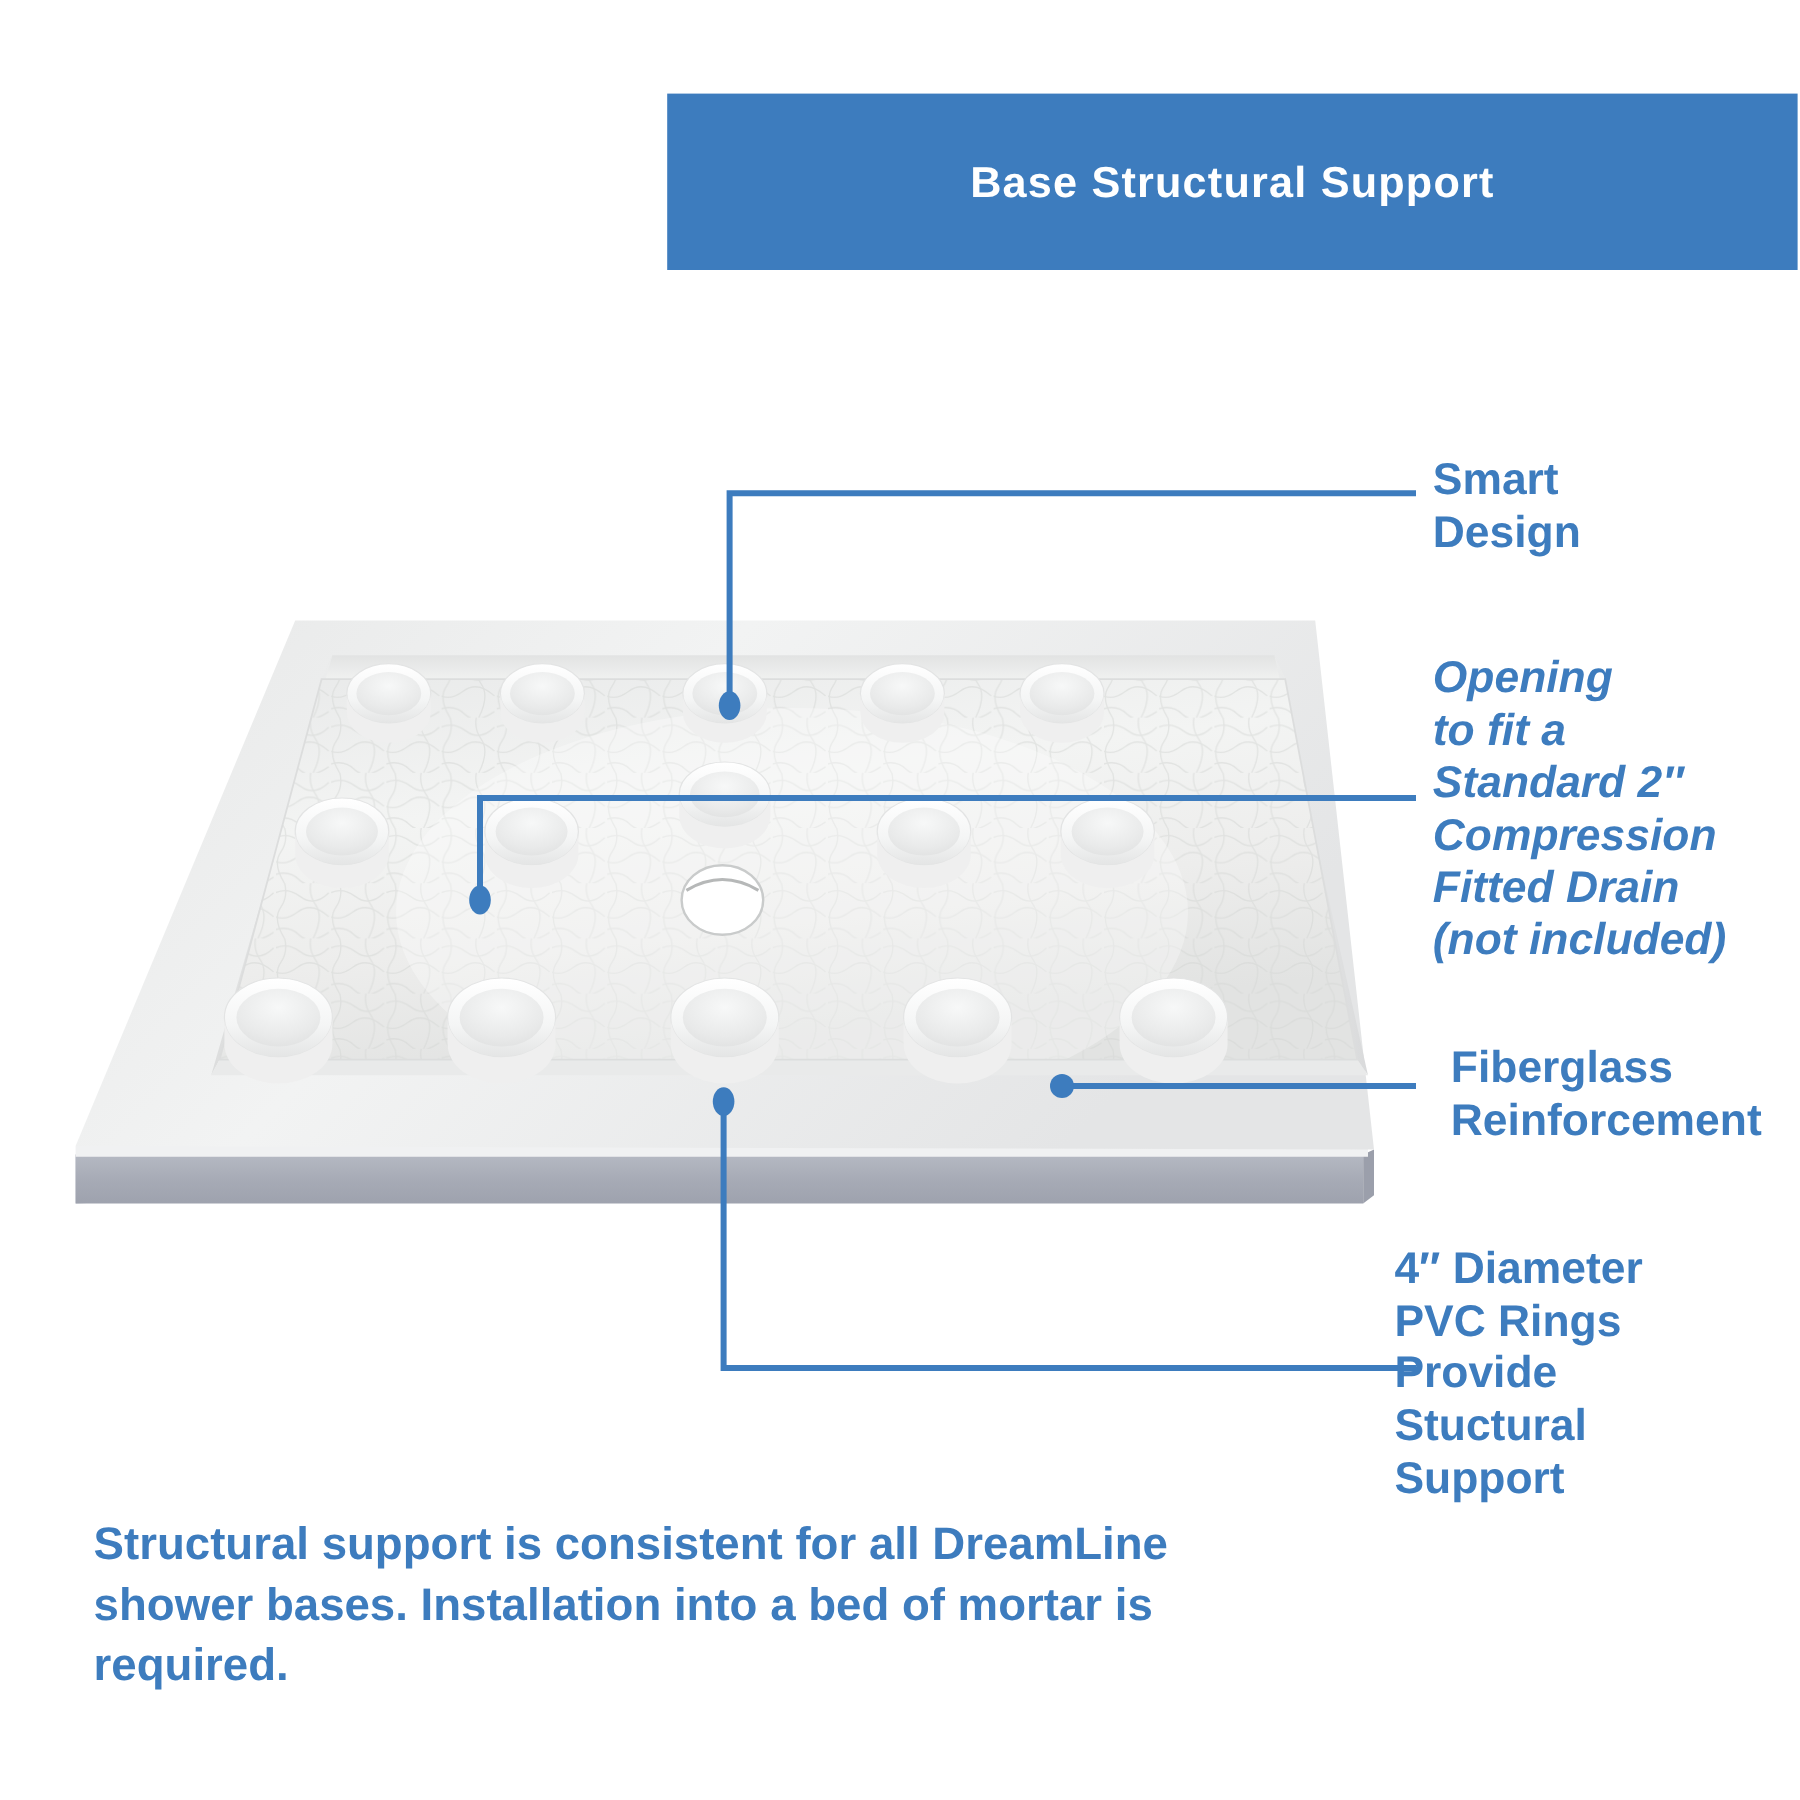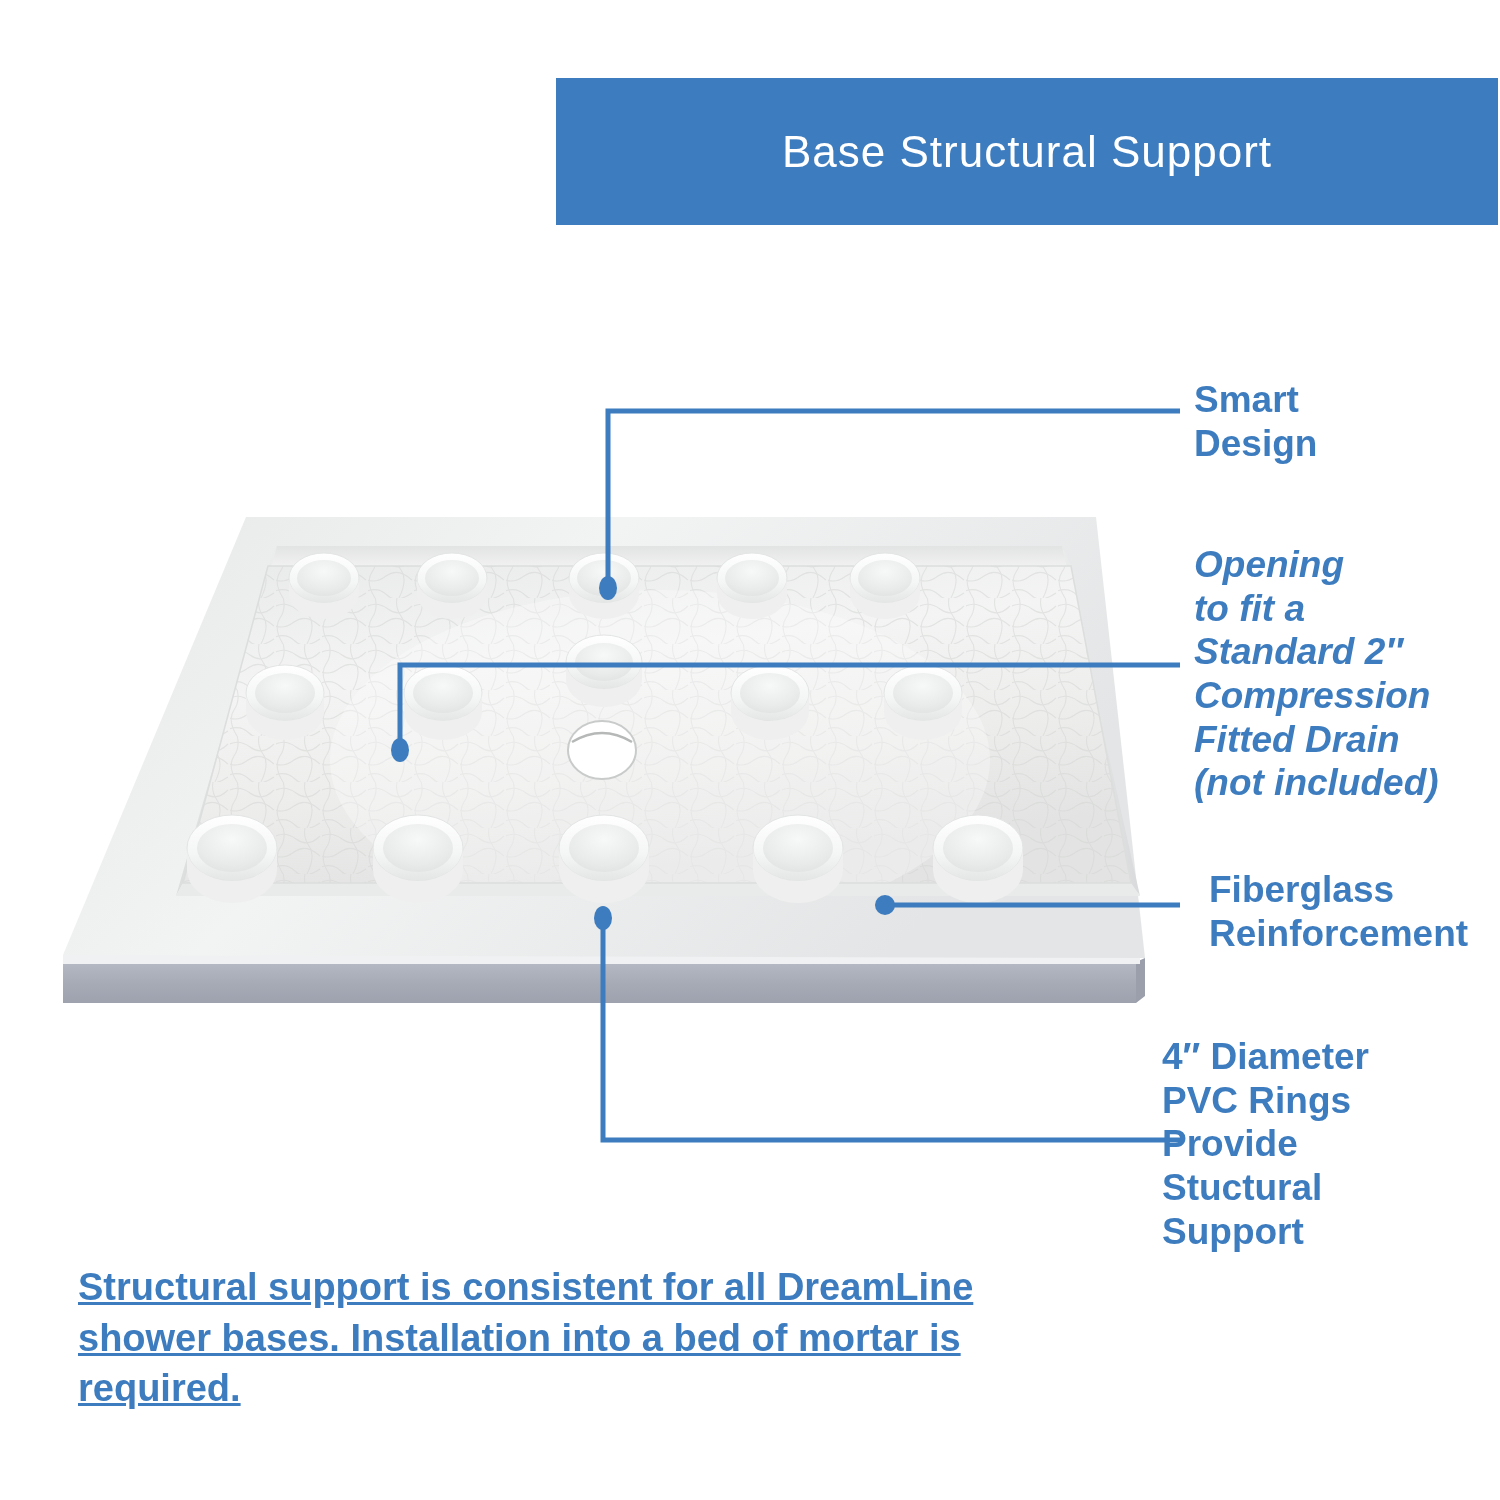--- a/index.html
+++ b/index.html
@@ -22,22 +22,22 @@
     top: 78px;
     width: 942px;
     height: 147px;
     background: #3d7cbe;
     display: flex;
     align-items: center;
     justify-content: center;
   }
   #header-title {
     color: #ffffff;
-    font-size: 44px;
-    font-weight: normal;
+    font-size: 36px;
+    font-weight: bold;
     letter-spacing: 1px;
     text-align: center;
     line-height: 1;
     white-space: nowrap;
   }
 
   
   #product-figure {
     position: absolute;
     left: 0;
@@ -64,21 +64,20 @@
   
   #footer-note {
     position: absolute;
     left: 78px;
     top: 1262px;
     width: 940px;
     color: #3d7cbe;
     font-weight: bold;
     font-size: 38px;
     line-height: 1.33;
-    text-decoration: underline;
   }
 </style>
 </head>
 <body>
 
 <div id="header-banner">
   <div id="header-title">Base Structural Support</div>
 </div>
 
 <svg id="product-figure" viewBox="0 0 1500 1500" width="1500" height="1500" xmlns="http://www.w3.org/2000/svg">

